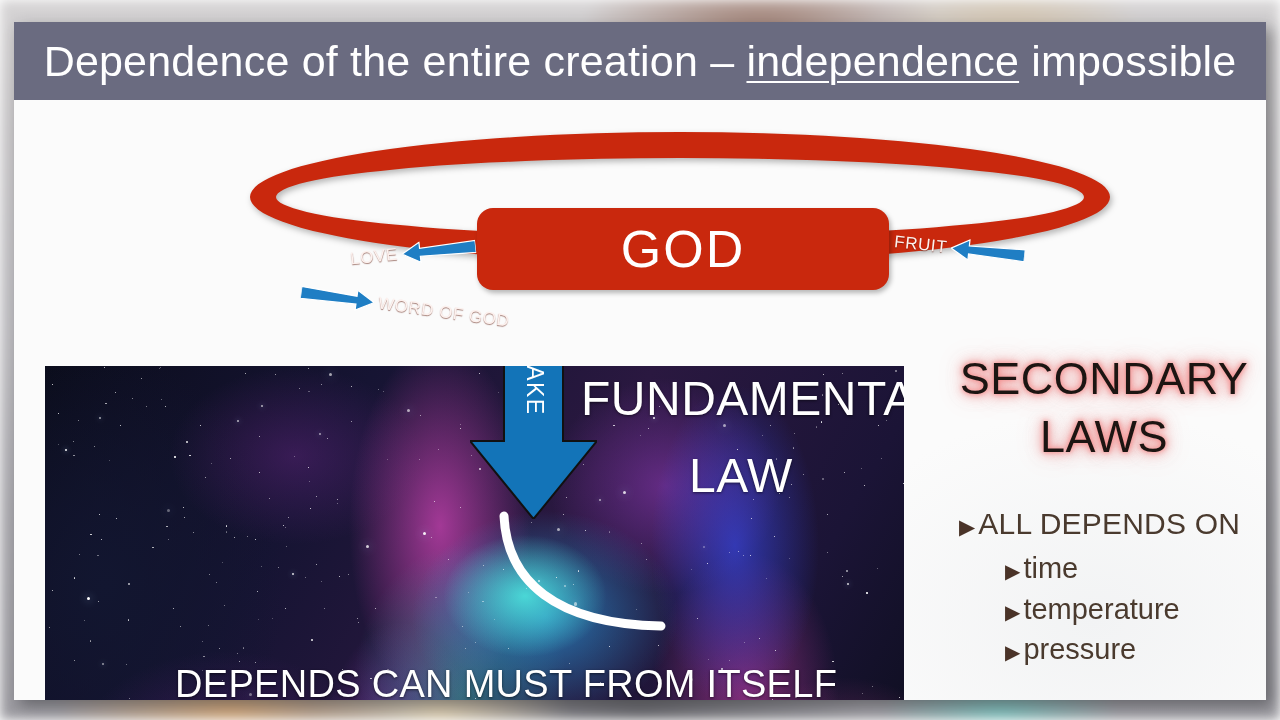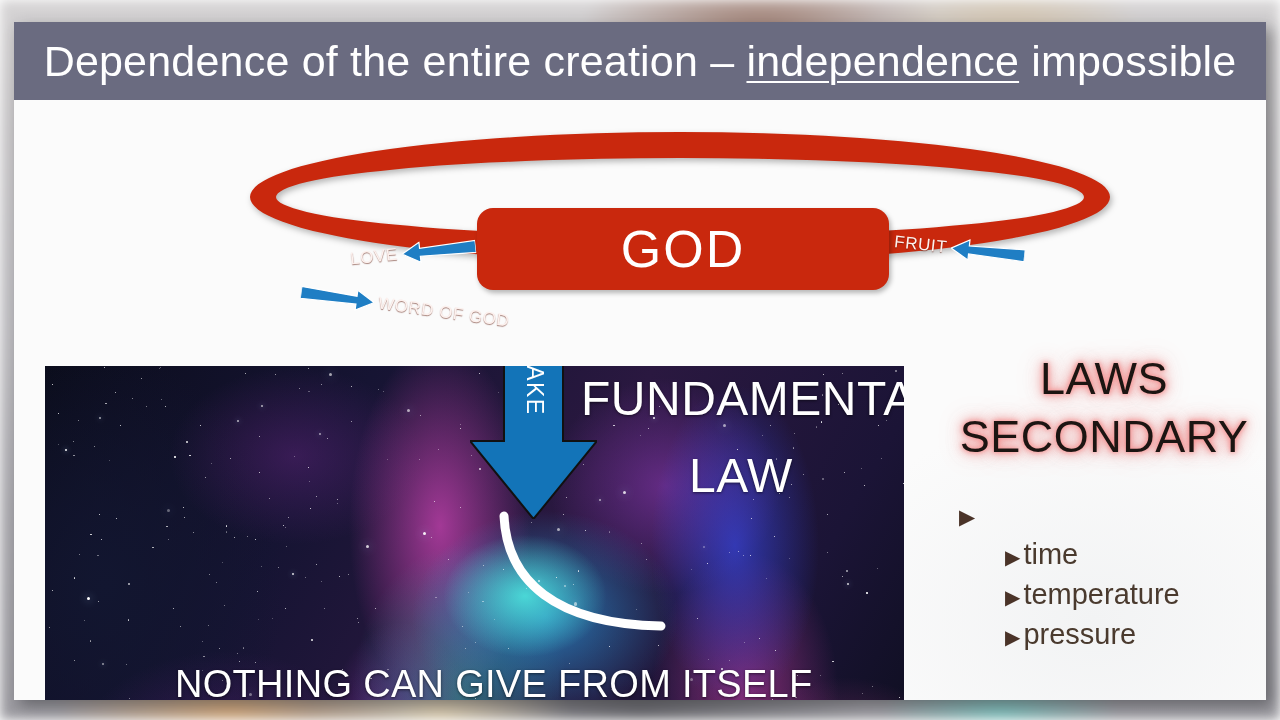--- a/index.html
+++ b/index.html
@@ -507,33 +507,34 @@
       </svg>
 
       <div id="take-arrow">
         <svg width="127" height="173" viewBox="0 0 127 173">
           <polygon points="34,0 93,0 93,95 127,95 63.5,173 0,95 34,95" fill="#1374b8" stroke="#111111" stroke-width="2"></polygon>
         </svg>
         <span id="take-label">TAKE</span>
       </div>
 
 
-      <div class="neb-text" id="nothing-line"><span class="u">NOTHING</span><span> CAN GIVE FROM ITSELF</span></div>
+      <div class="neb-text" id="nothing-line"><span class="u">DEPENDS</span><span> CAN MUST FROM ITSELF</span></div>
 
     </div>
 
     <div id="right-col">
       <div id="secondary-heading">
+        <div>SECONDARY</div>
         <div>LAWS</div>
-        <div>SECONDARY</div>
       </div>
 
       <div id="bullets">
         <div class="bullet lvl1">
           <span class="tri">▶</span>
+          <span class="bullet-text">ALL DEPENDS ON</span>
         </div>
         <div class="bullet lvl2">
           <span class="tri">▶</span>
           <span class="bullet-text">time</span>
         </div>
         <div class="bullet lvl2">
           <span class="tri">▶</span>
           <span class="bullet-text">temperature</span>
         </div>
         <div class="bullet lvl2">

